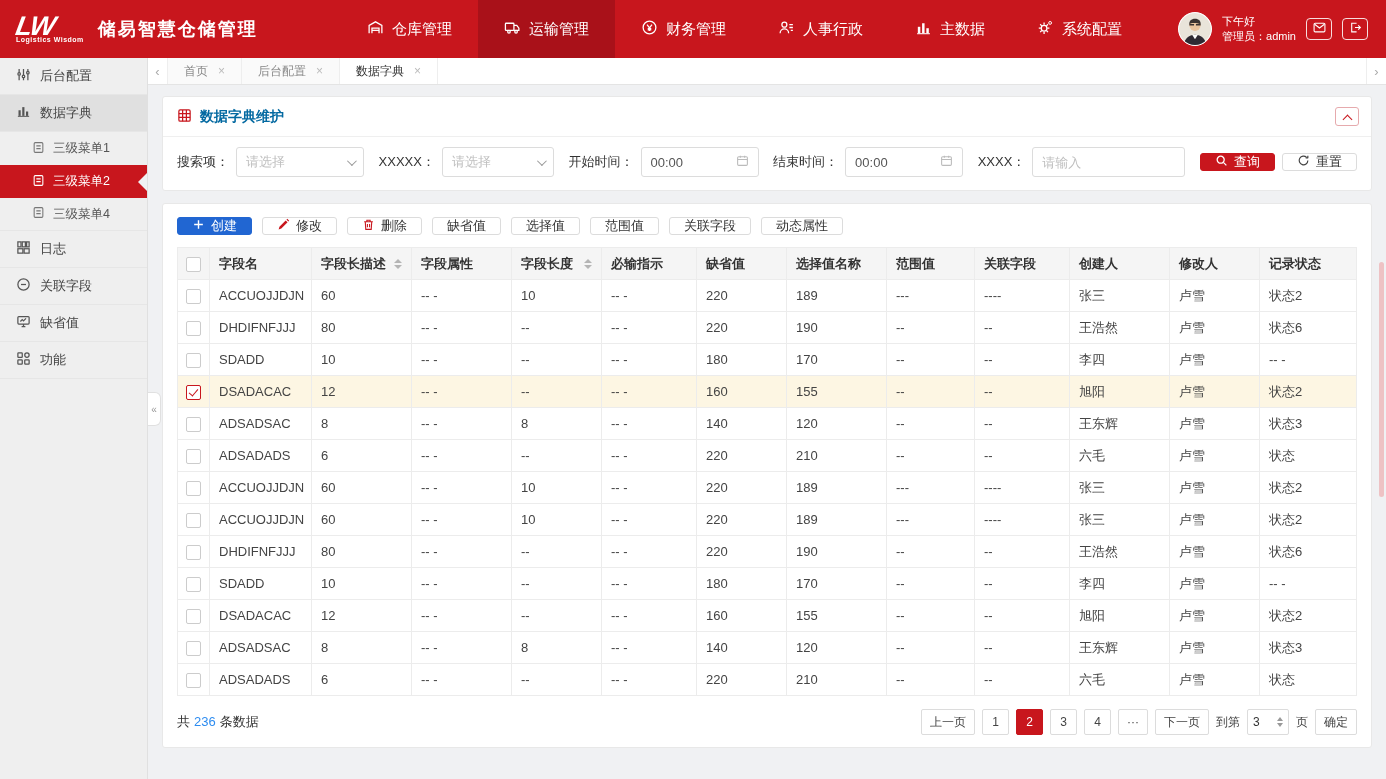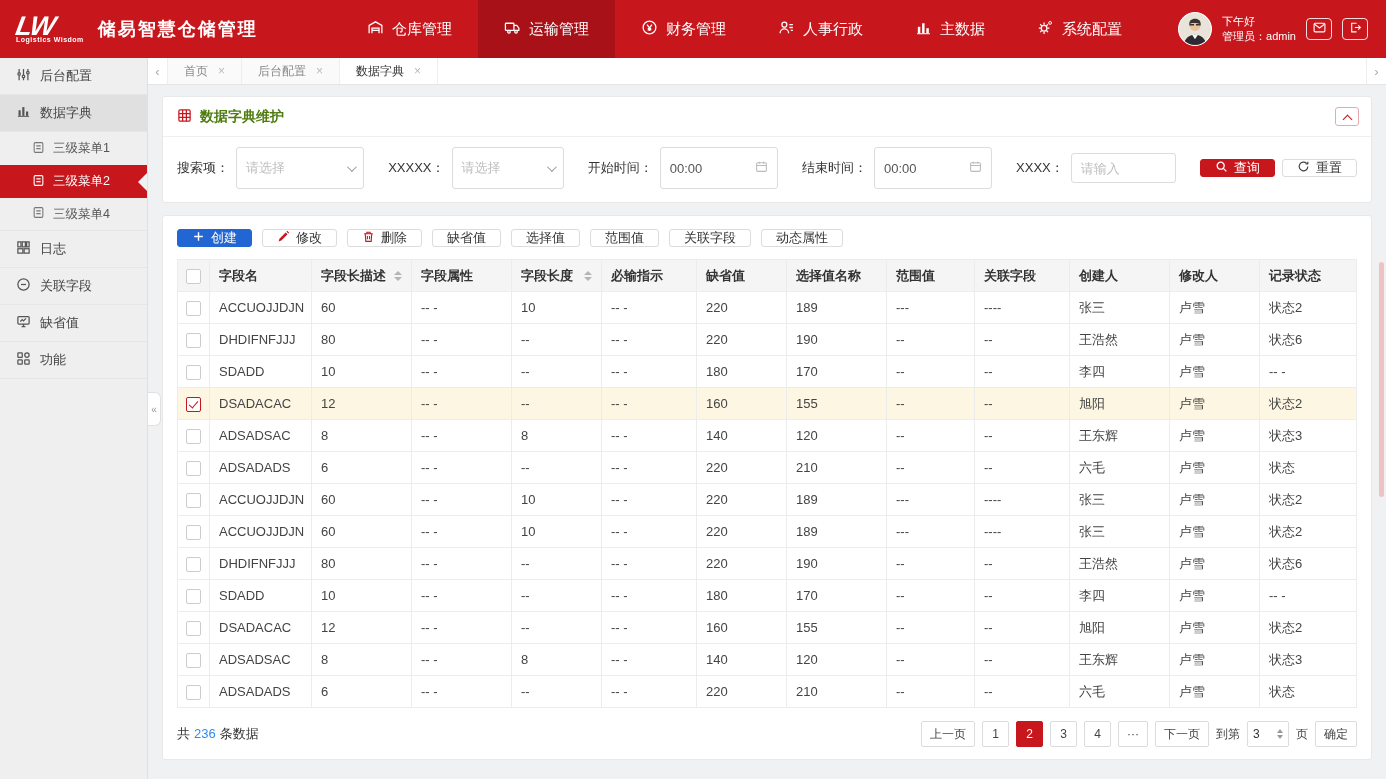--- a/index.html
+++ b/index.html
@@ -53,38 +53,38 @@
   .tab.active { background:#fff; color:#333; }
   .tab .x { color:#bbb; font-size:12px; }
 
   
   .content { position:absolute; top:85px; left:148px; right:0; padding:11px 14px; }
   .card { background:#fff; border:1px solid #e8e8e8; border-radius:3px; }
 
   .panel-head { height:40px; display:flex; align-items:center; gap:8px; padding:0 14px;
     border-bottom:1px solid #efefef; position:relative; }
   .panel-head svg { width:15px; height:15px; }
-  .panel-title { font-size:14px; font-weight:bold; color:#4d7c0f; }
+  .panel-title { font-size:14px; font-weight:bold; color:#0369a1; }
   .panel-collapse { position:absolute; right:12px; top:10px; width:24px; height:19px;
     border:1px solid #e6aaad; border-radius:3px; background:#fff; cursor:pointer; }
   .panel-collapse::after { content:""; position:absolute; left:8px; top:8px; width:6px; height:6px;
     border-left:1.5px solid #c8161d; border-top:1.5px solid #c8161d; transform:rotate(45deg); }
 
   .filter-row { display:flex; align-items:center; justify-content:space-between; padding:10px 14px 13px; }
   .fgroup { display:flex; align-items:center; gap:7px; }
   .flabel { font-size:13px; color:#333; white-space:nowrap; }
-  .fselect, .ftime, .ftext { height:42px; border:1px solid #dcdcdc; border-radius:3px; background:#fff;
+  .fselect, .ftime, .ftext { height:30px; border:1px solid #dcdcdc; border-radius:3px; background:#fff;
     display:flex; align-items:center; padding:0 9px; font-size:13px; cursor:pointer; }
   .fselect { width:128px; justify-content:space-between; }
   .fselect .ph, .ftext::placeholder { color:#bfbfbf; }
   .chev-down { width:7px; height:7px; border-right:1.2px solid #999; border-bottom:1.2px solid #999;
     transform:rotate(45deg) translateY(-2px); }
   .ftime { width:118px; justify-content:space-between; color:#555; }
   .ftime svg { width:13px; height:13px; }
-  .ftext { width:105px; border:1px solid #dcdcdc; border-radius:3px; height:30px; padding:0 9px;
+  .ftext { width:153px; border:1px solid #dcdcdc; border-radius:3px; height:30px; padding:0 9px;
     font-size:13px; color:#333; outline:none; font-family:inherit; }
   .btn { height:18px; border:1px solid #dcdcdc; border-radius:3px; background:#fff; color:#333;
     font-size:13px; padding:0 14px; display:inline-flex; align-items:center; gap:6px; cursor:pointer;
     font-family:inherit; white-space:nowrap; }
   .btn svg { width:13px; height:13px; }
   .btn.red { background:#c8161d; border-color:#c8161d; color:#fff; }
   .btn.blue { background:#2166d2; border-color:#2166d2; color:#ffffff; }
 
   .card2 { margin-top:12px; padding:13px 14px 12px; }
   .actions { display:flex; gap:10px; margin-bottom:12px; }

